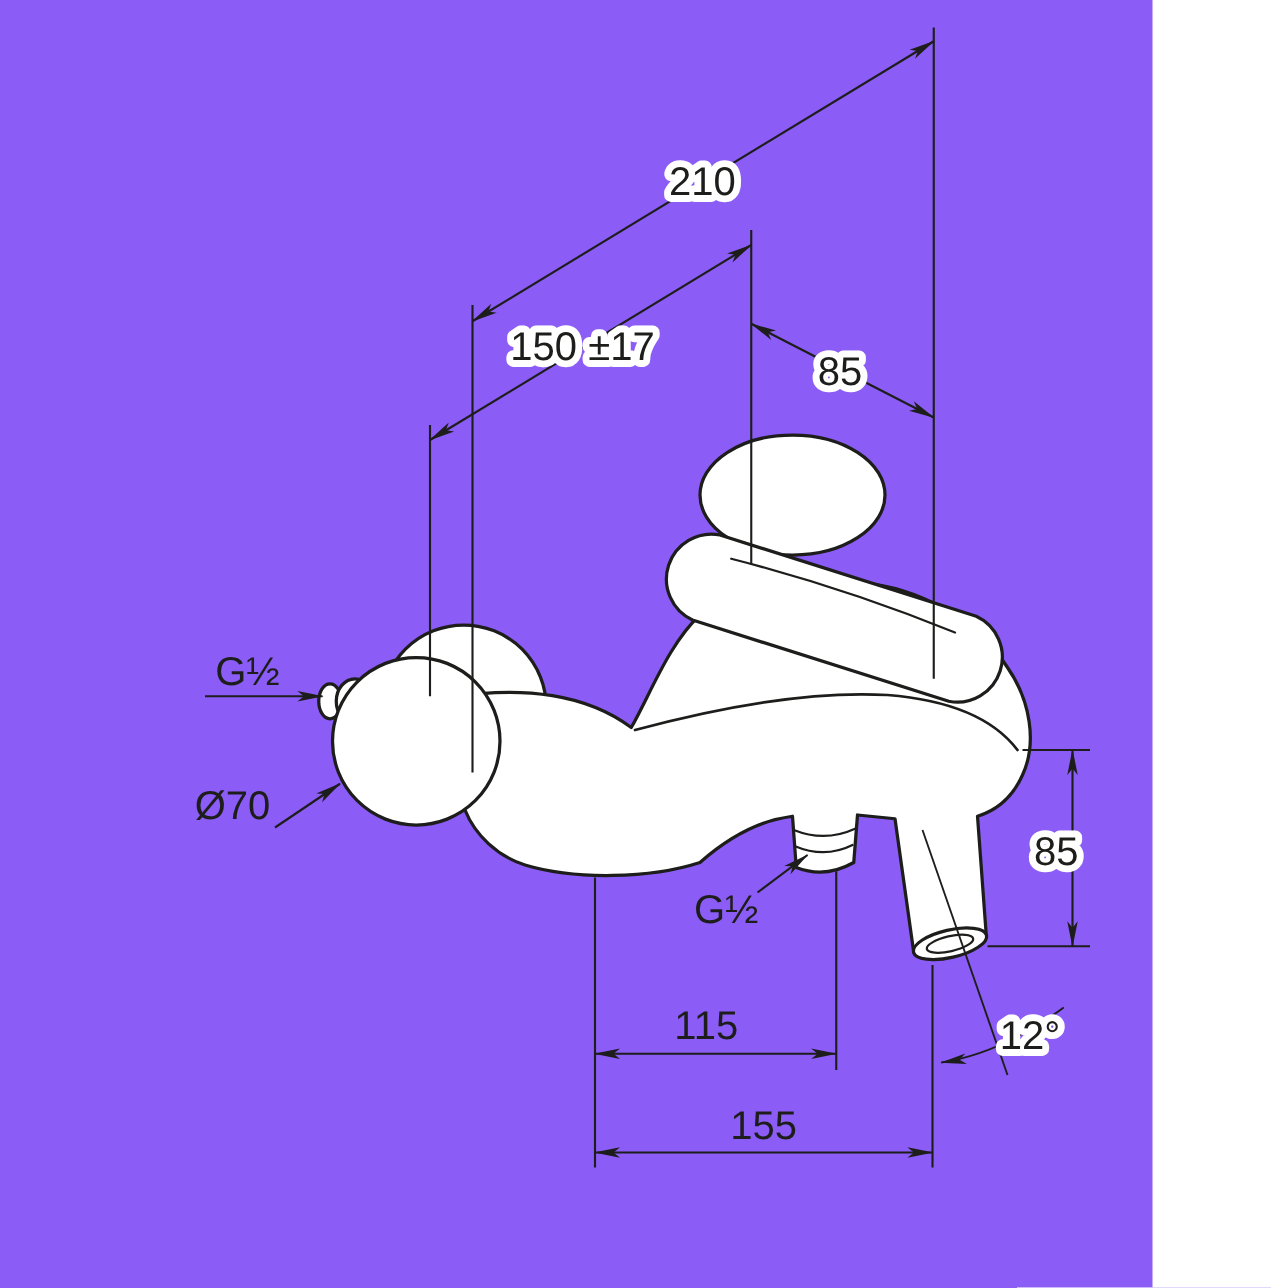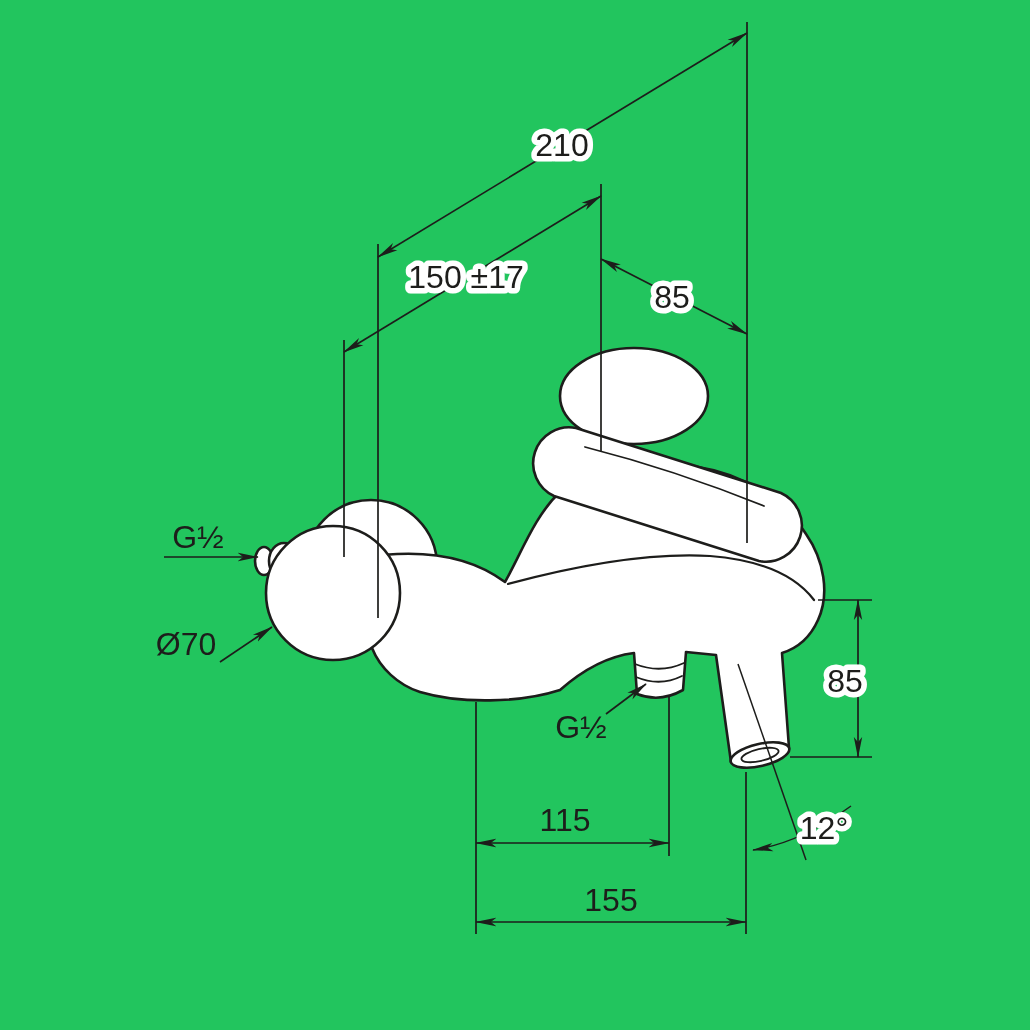--- a/index.html
+++ b/index.html
@@ -1,19 +1,19 @@
 <!DOCTYPE html>
 <html><head>
 <meta charset="utf-8">
 <style>
   html,body{margin:0;padding:0;background:#ffffff;}
   .stage{
     position:relative;
-    width:1030px;height:1030px;
-    background:#22c55e;
+    width:922px;height:1030px;
+    background:#8b5cf6;
     font-family:"Liberation Sans",sans-serif;
     overflow:hidden;
   }
   svg{position:absolute;left:0;top:0;}
   .outline{fill:#ffffff;stroke:#1d1d1b;stroke-width:2.6;stroke-linejoin:round;stroke-linecap:round;}
   .detail{fill:none;stroke:#1d1d1b;stroke-width:1.8;stroke-linejoin:round;stroke-linecap:round;}
   .face{fill:none;stroke:#1d1d1b;stroke-width:2.2;stroke-linejoin:round;stroke-linecap:round;}
   .dim{fill:none;stroke:#1d1d1b;stroke-width:1.7;stroke-linecap:butt;}
   .thin{fill:none;stroke:#1d1d1b;stroke-width:1.5;}
   .dt{

